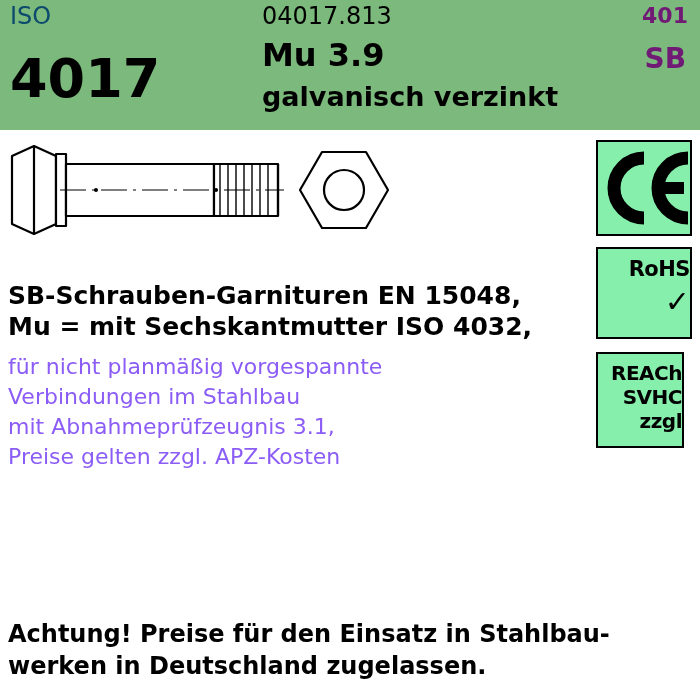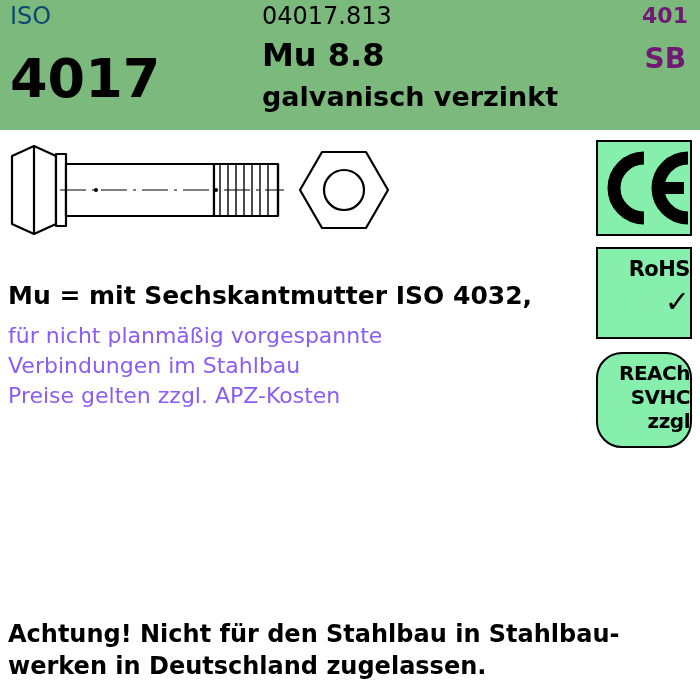--- a/index.html
+++ b/index.html
@@ -113,23 +113,22 @@
   }
   #rohs-box {
     left: 596px;
     top: 247px;
     width: 96px;
     height: 92px;
   }
   #reach-box {
     left: 596px;
     top: 352px;
-    width: 96px;
+    width: 88px;
     height: 96px;
-    border-radius: 26px;
   }
   .rohs-label {
     font-size: 21px;
     font-weight: bold;
     margin-top: 8px;
     letter-spacing: -0.5px;
   }
   .rohs-check {
     font-size: 30px;
     font-weight: bold;
@@ -182,21 +181,21 @@
 </head>
 <body>
 
 <div id="page">
 
   <div class="header-band">
     <div class="hdr-iso">ISO</div>
     <div class="hdr-artnr">04017.813</div>
     <div class="hdr-401">401</div>
     <div class="hdr-big-left">4017</div>
-    <div class="hdr-mu">Mu 8.8</div>
+    <div class="hdr-mu">Mu 3.9</div>
     <div class="hdr-galv">galvanisch verzinkt</div>
     <div class="hdr-sb">SB</div>
   </div>
 
   <div class="drawing">
     <svg width="580" height="130" viewBox="0 0 580 130">
       <g stroke="#000" fill="#ffffff" stroke-width="2.2" stroke-linejoin="round">
 
         <polygon points="12,24 34,14 56,24 56,92 34,102 12,92" fill="#ffffff"></polygon>
         <line x1="34" y1="14" x2="34" y2="102"></line>
@@ -251,25 +250,27 @@
     <div class="rohs-check">✓</div>
   </div>
 
   <div class="cert-box" id="reach-box">
     <div class="reach-line first">REACh</div>
     <div class="reach-line">SVHC</div>
     <div class="reach-line">zzgl</div>
   </div>
 
   <div class="desc">
+    <div class="desc-bold">SB-Schrauben-Garnituren EN 15048,</div>
     <div class="desc-bold">Mu = mit Sechskantmutter ISO 4032,</div>
     <div class="desc-gap"></div>
     <div class="desc-normal">für nicht planmäßig vorgespannte</div>
     <div class="desc-normal">Verbindungen im Stahlbau</div>
+    <div class="desc-normal">mit Abnahmeprüfzeugnis 3.1,</div>
     <div class="desc-normal">Preise gelten zzgl. APZ-Kosten</div>
   </div>
 
   <div class="warning">
-    <div>Achtung! Nicht für den Stahlbau in Stahlbau-</div>
+    <div>Achtung! Preise für den Einsatz in Stahlbau-</div>
     <div>werken in Deutschland zugelassen.</div>
   </div>
 
 </div>
 
 </body></html>

